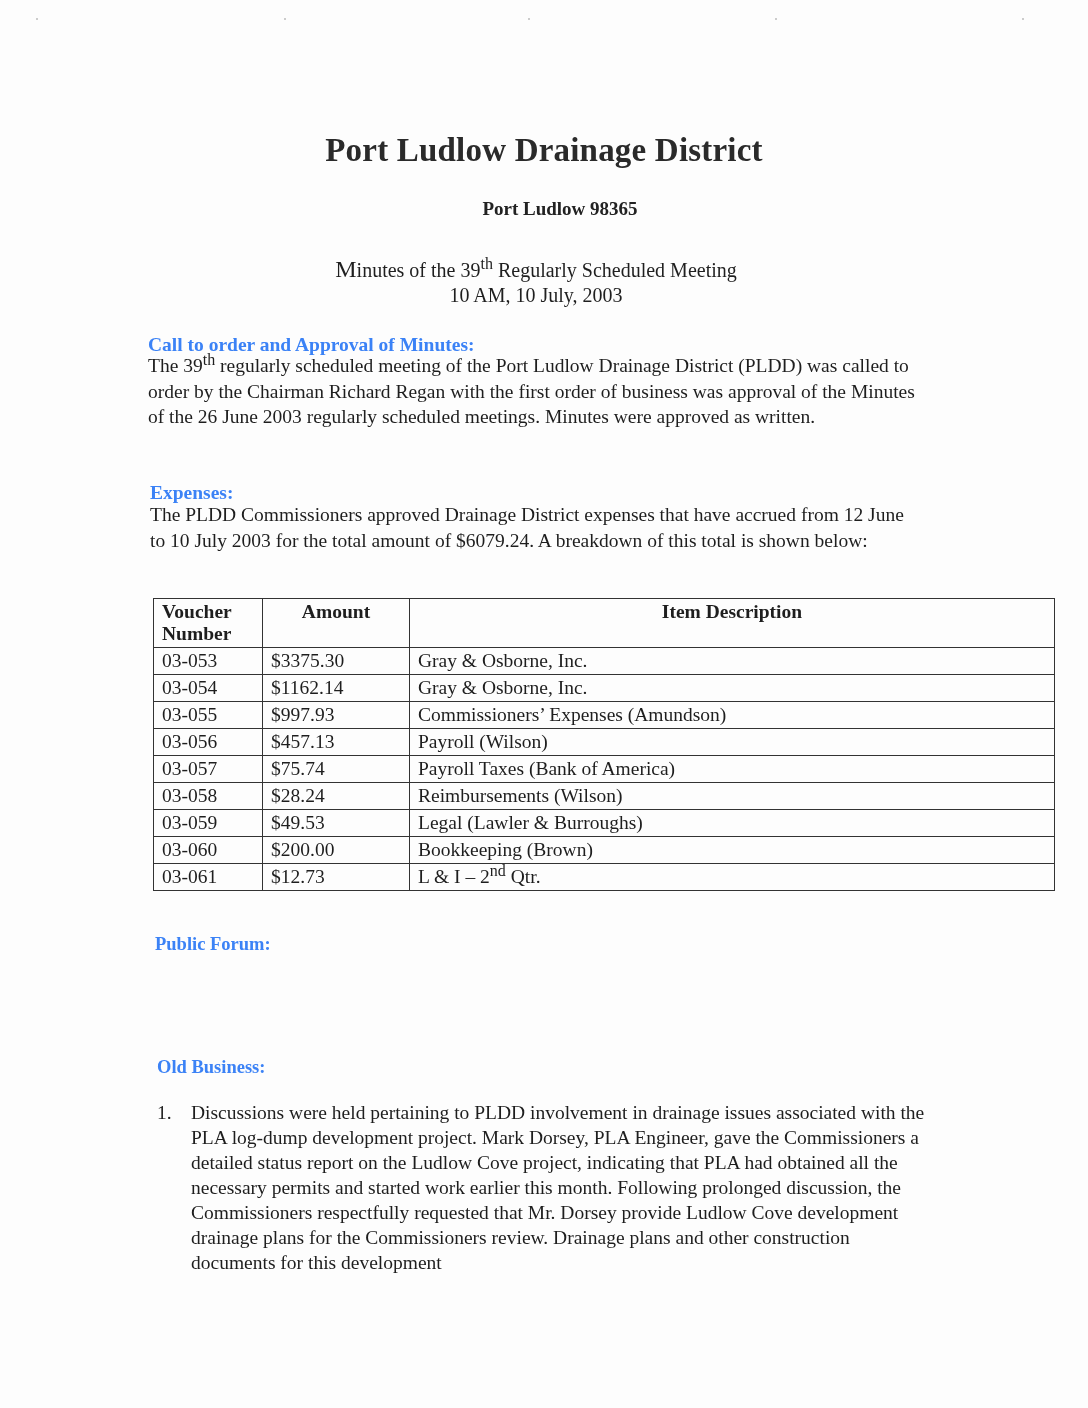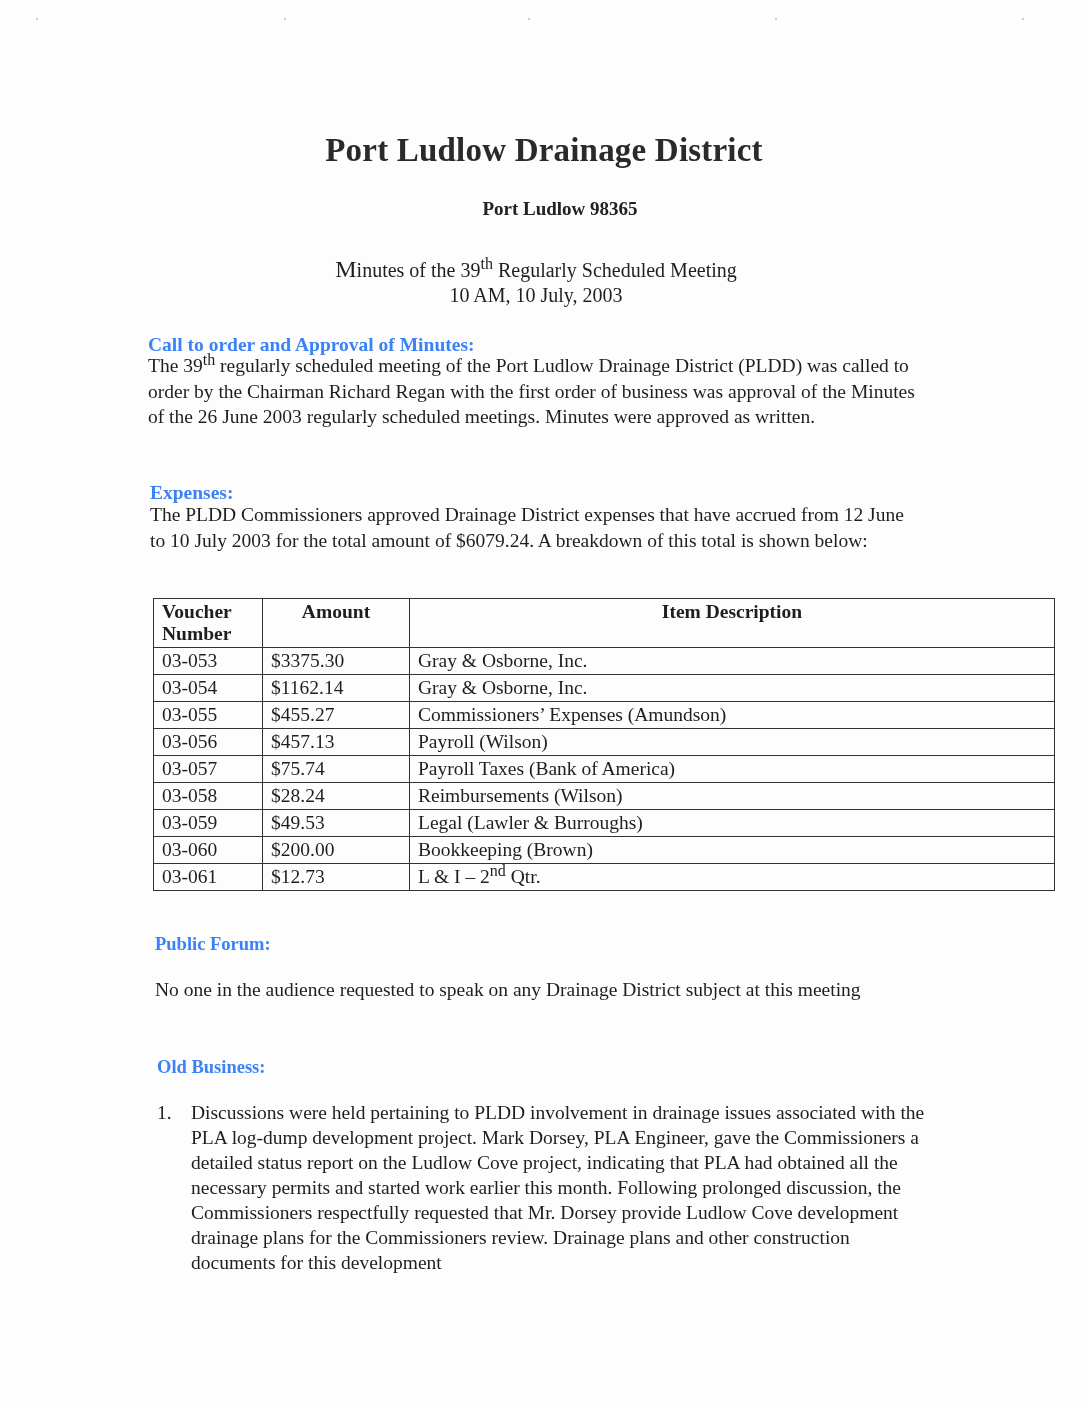--- a/index.html
+++ b/index.html
@@ -77,21 +77,21 @@
         <td>$3375.30</td>
         <td>Gray &amp; Osborne, Inc.</td>
       </tr>
       <tr>
         <td>03-054</td>
         <td>$1162.14</td>
         <td>Gray &amp; Osborne, Inc.</td>
       </tr>
       <tr>
         <td>03-055</td>
-        <td>$455.27</td>
+        <td>$997.93</td>
         <td>Commissioners’ Expenses (Amundson)</td>
       </tr>
       <tr>
         <td>03-056</td>
         <td>$457.13</td>
         <td>Payroll (Wilson)</td>
       </tr>
       <tr>
         <td>03-057</td>
         <td>$75.74</td>
@@ -114,21 +114,20 @@
       </tr>
       <tr>
         <td>03-061</td>
         <td>$12.73</td>
         <td><span>L &amp; I – 2</span><sup>nd</sup><span> Qtr.</span></td>
       </tr>
     </tbody>
   </table>
 
   <div class="sec-head h-pub">Public Forum:</div>
-  <div class="para p-pub">No one in the audience requested to speak on any Drainage District subject at this meeting</div>
 
   <div class="sec-head h-old">Old Business:</div>
   <div class="list">
     <div class="list-item" style="position:relative;">
       <span class="num">1.</span>
       <div class="body">Discussions were held pertaining to PLDD involvement in drainage issues associated with the PLA log-dump development project.  Mark Dorsey, PLA Engineer, gave the Commissioners a detailed status report on the Ludlow Cove project, indicating that PLA had obtained all the necessary permits and started work earlier this month. Following prolonged discussion, the Commissioners respectfully requested that Mr. Dorsey provide Ludlow Cove development drainage plans for the Commissioners review.  Drainage plans and other construction documents for this development</div>
     </div>
   </div>
 
 </div>

